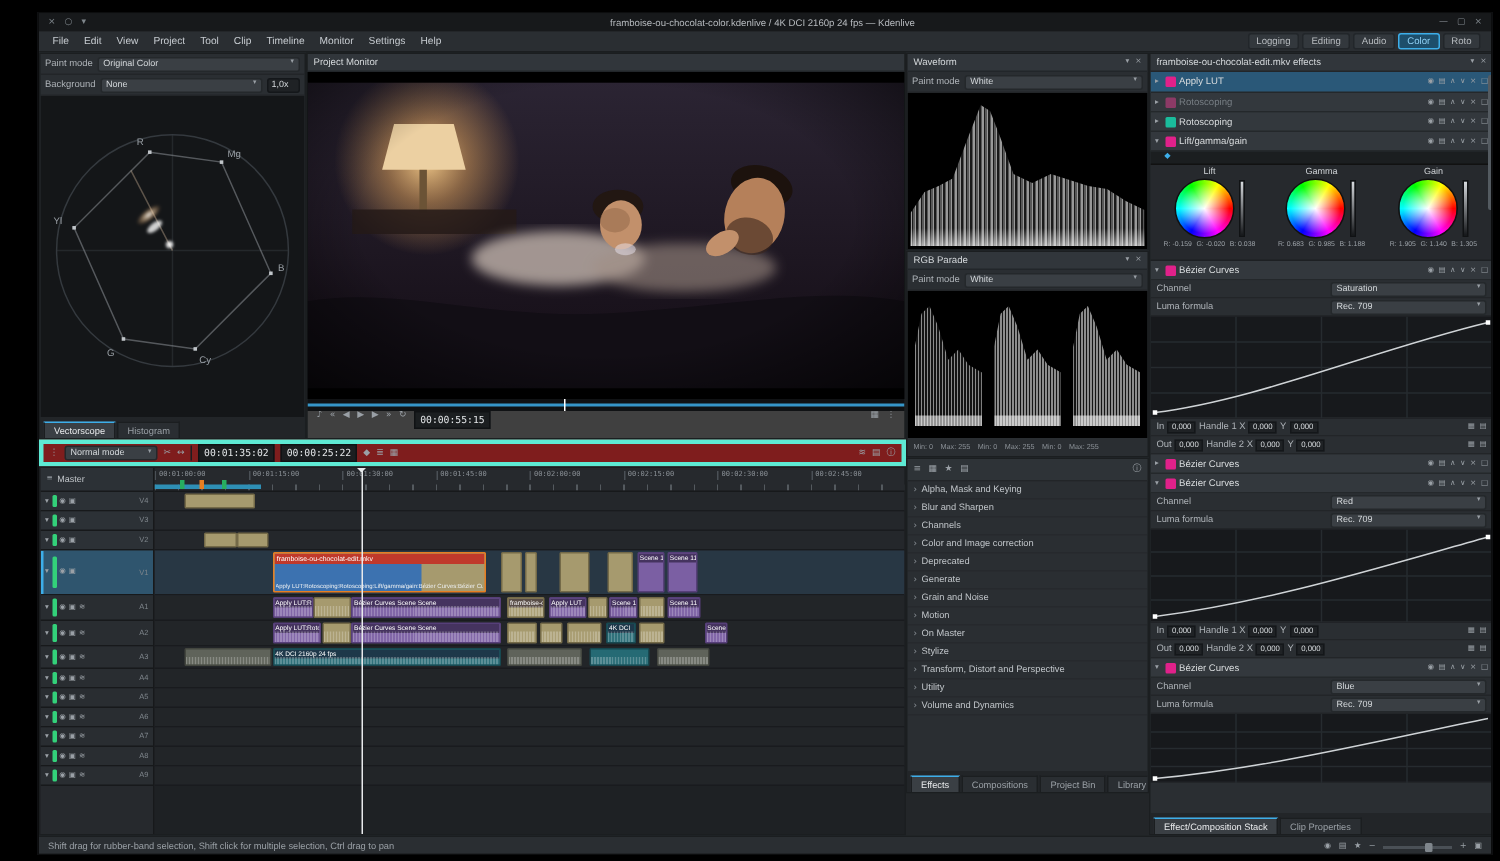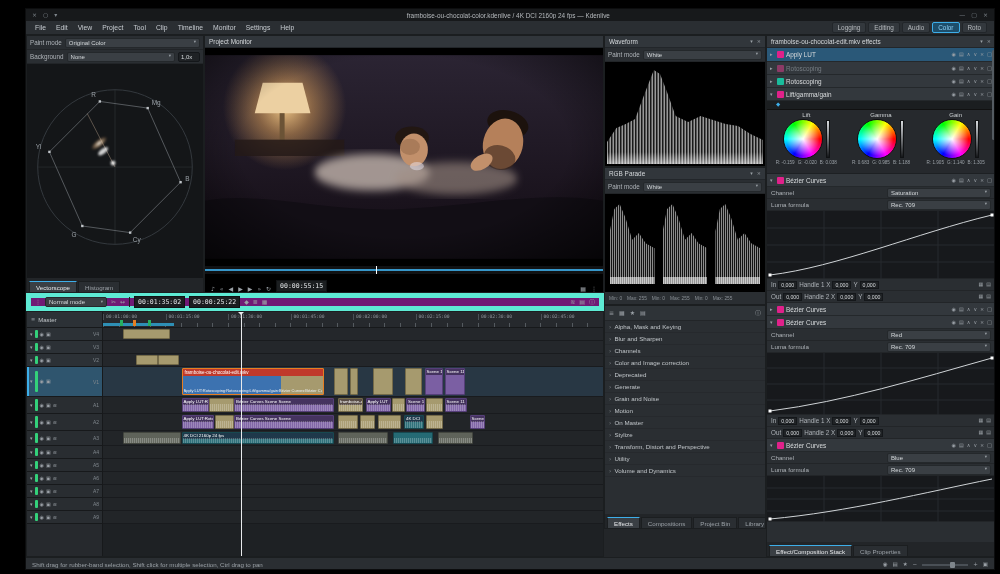--- a/index.html
+++ b/index.html
@@ -31,21 +31,21 @@
 .dtab.active{background:#3a3f44;color:#e8eaec;border-top:1px solid #3daee9}
 
 .p-left{left:0;top:26px;width:178px;height:258px}
 .scope{flex:1;position:relative;background:#141618;overflow:hidden}
 
 .p-mon{left:178px;top:26px;width:400px;height:258px;background:#1d2023}
 .mon-video{flex:1;position:relative;background:#000;overflow:hidden}
 .mon-ruler{height:8px;flex:none;background:#101214;position:relative}
 .mon-ruler::before{content:"";position:absolute;left:0;right:0;top:3px;height:2px;background:#3daee9;opacity:.85}
 .mon-ph{position:absolute;top:0;bottom:0;width:1px;background:#fff;left:43%}
-.mon-bar{height:18px;flex:none;background:#000000;display:flex;align-items:flex-end;gap:5px;padding:0 6px}
+.mon-bar{height:18px;flex:none;background:#404040;display:flex;align-items:flex-start;gap:5px;padding:0 6px}
 .tico{font-size:6px;color:#9aa0a6}
 .tc{font-family:"DejaVu Sans Mono",monospace;font-size:6.5px;background:#1b1e20;border:1px solid #101214;padding:1px 3px;color:#e3e6e8;white-space:nowrap}
 .push{margin-left:auto}
 
 .p-wave{left:578px;top:26px;width:162px;height:132px}
 .p-parade{left:578px;top:158px;width:162px;height:138px}
 .wf{flex:1;position:relative;background:#000;overflow:hidden}
 .wf-shape{position:absolute;inset:2px;background:repeating-linear-gradient(90deg,rgba(255,255,255,.6) 0 1px,rgba(255,255,255,.1) 1px 2px,rgba(255,255,255,.35) 2px 3px);clip-path:polygon(0 78%,6% 64%,12% 60%,18% 55%,24% 30%,30% 6%,34% 10%,38% 26%,44% 52%,52% 58%,60% 52%,68% 56%,76% 60%,84% 62%,92% 70%,100% 76%,100% 100%,0 100%)}
 .wf-base{position:absolute;left:2px;right:2px;bottom:2px;height:12%;background:linear-gradient(to top,rgba(255,255,255,.55),rgba(255,255,255,0))}
 .pcol{position:absolute;top:5%;bottom:8%;width:28%;background:repeating-linear-gradient(90deg,rgba(255,255,255,.55) 0 1px,rgba(255,255,255,.08) 1px 2px);clip-path:polygon(0 38%,10% 12%,22% 6%,35% 22%,50% 48%,65% 40%,80% 52%,100% 58%,100% 100%,0 100%)}
@@ -80,21 +80,21 @@
 .wheel-vals{display:flex;flex-wrap:wrap;justify-content:center;gap:0 3px;font-size:4.6px;color:#9aa0a6;line-height:5.5px;margin-top:1px}
 .param-row{height:12px;flex:none;display:flex;align-items:center;padding:0 4px;gap:4px;background:#2a2e32;border-bottom:1px solid #222528}
 .param-row .lbl{font-size:6.2px}
 .param-row .combo{flex:none;width:104px;margin-left:auto}
 .curve{flex:none;position:relative;background:#17191c;border-bottom:1px solid #222528}
 .vals-row{height:12px;flex:none;display:flex;align-items:center;gap:2px;padding:0 4px;font-size:5.2px;color:#aeb3b8;background:#2a2e32;border-bottom:1px solid #222528;white-space:nowrap;overflow:hidden}
 .valbox{background:#1f2225;border:1px solid #14171a;padding:0 2px;min-width:16px;height:8px;line-height:7px;color:#d4d8db;font-size:5.2px}
 .stack-tabs{margin-top:auto}
 .stack-scroll{position:absolute;right:0;top:14px;width:3px;height:90px;background:#545b61;border-radius:2px}
 
-.tl-toolbar{position:absolute;left:0;top:284px;width:578px;height:18px;background:#701a75;border:5px solid #5eead4;display:flex;align-items:center;gap:4px;padding:0 4px}
+.tl-toolbar{position:absolute;left:0;top:284px;width:578px;height:18px;background:#7f1d1d;border:3px solid #5eead4;display:flex;align-items:center;gap:4px;padding:0 4px}
 .tl-toolbar .combo{flex:none;width:62px}
 .sep{width:1px;height:10px;background:#1b1e20}
 
 .timeline{position:absolute;left:0;top:302px;width:578px;height:246px;background:#1e2124;border:1px solid #1b1e20}
 .tl-heads{position:absolute;left:0;top:0;bottom:0;width:76px;background:#26292d;border-right:1px solid #17191b;display:flex;flex-direction:column;overflow:hidden}
 .master-cell{height:16px;flex:none;display:flex;align-items:center;gap:3px;padding:0 4px;background:#2c3136;border-bottom:1px solid #17191b;font-size:6px;color:#c0c5c9}
 .tl-head{flex:none;display:flex;align-items:center;gap:2px;padding:0 3px;background:#2c3136;border-bottom:1px solid #17191b}
 .tl-head.audio{background:#292d31}
 .tl-head.active{background:#2f556e;box-shadow:inset 2px 0 0 #3daee9}
 .tag{width:3px;height:70%;flex:none;background:#33d17a;border-radius:1px}

